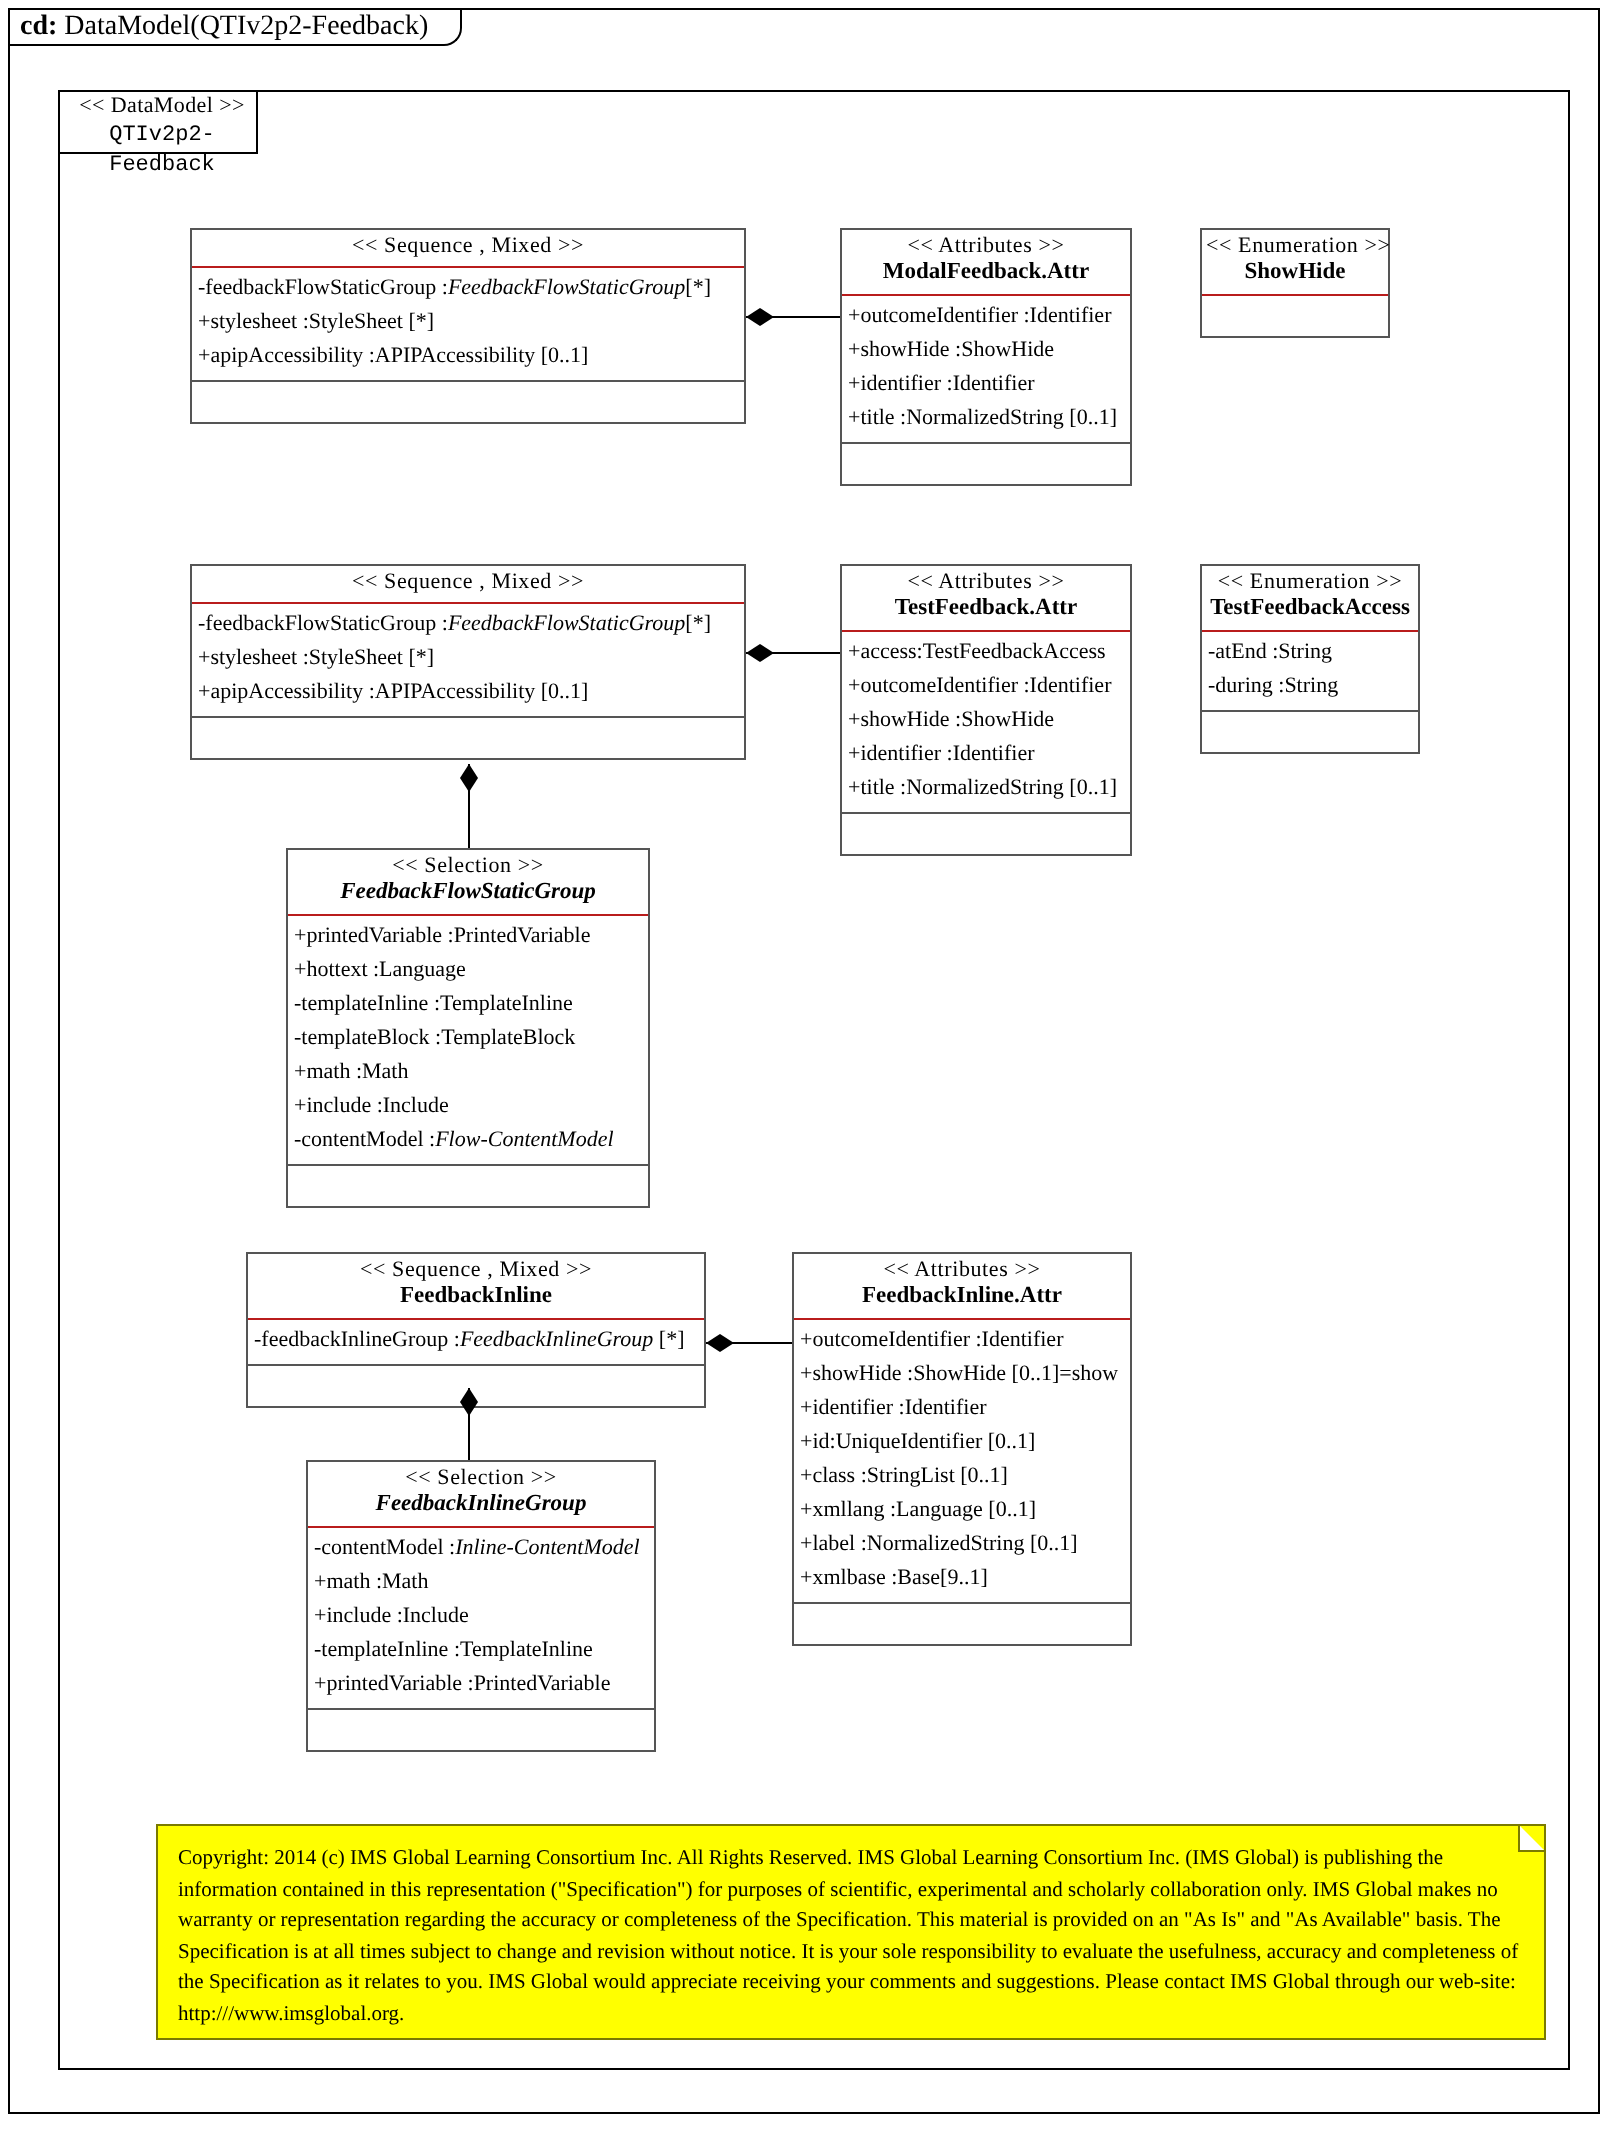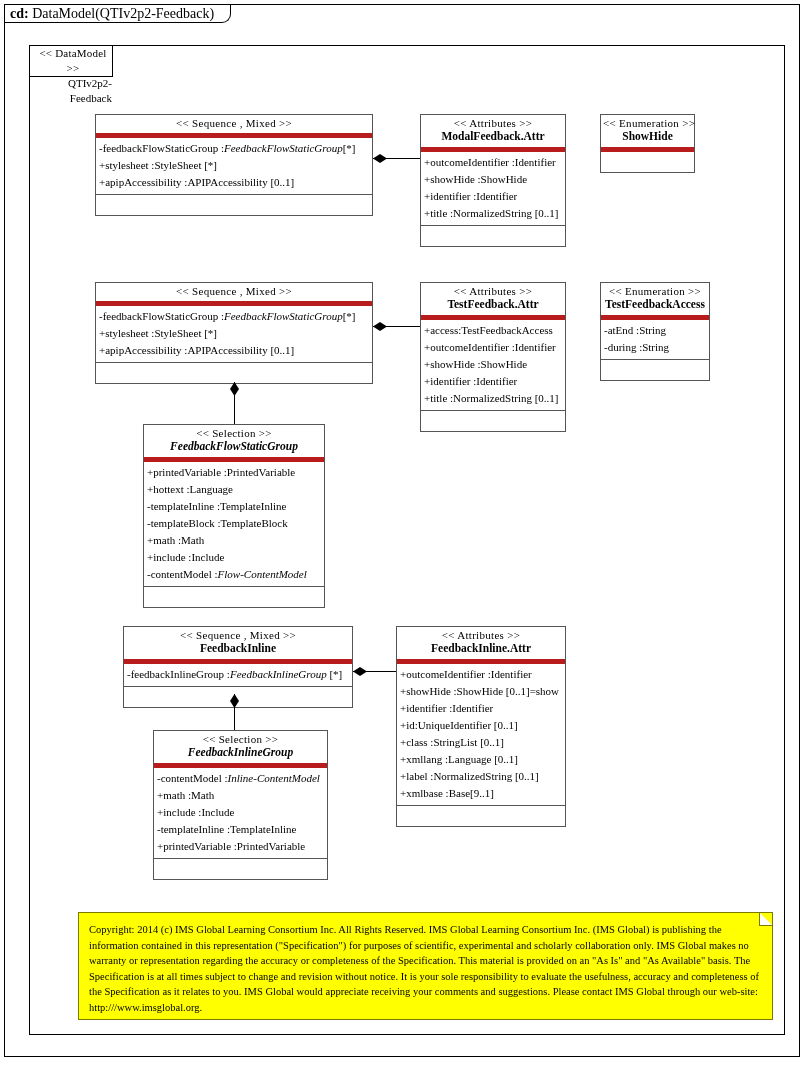--- a/index.html
+++ b/index.html
@@ -54,51 +54,52 @@
     width: 756px;
     height: 990px;
     box-sizing: border-box;
     border: 1px solid #000;
     background: #fff;
   }
   #package-tab {
     position: absolute;
     left: -1px;
     top: -1px;
-    width: 84px;
+    width: 100px;
     height: 32px;
     box-sizing: border-box;
     border: 1px solid #000;
     background: #fff;
     text-align: left;
     padding-left: 4px;
     font-size: 11px;
     line-height: 15px;
   }
   #package-tab .stereo {
     display: block;
     text-align: center;
     letter-spacing: 0.2px;
   }
   #package-tab .pkg-name {
     display: block;
-    text-align: right;
+    text-align: center;
+    font-family: Liberation Mono, monospace;
   }
 
   
   .uml-class {
     position: absolute;
     box-sizing: border-box;
     border: 1px solid #555;
     background: #fff;
     font-size: 11px;
     line-height: 1.0;
   }
   .uml-head {
-    border-bottom: 5px solid #b91c1c;
+    border-bottom: 1px solid #b91c1c;
     text-align: center;
     padding: 3px 2px 4px 2px;
   }
   .uml-stereo {
     display: block;
     font-size: 11px;
     letter-spacing: 0.3px;
     white-space: nowrap;
   }
   .uml-name {

